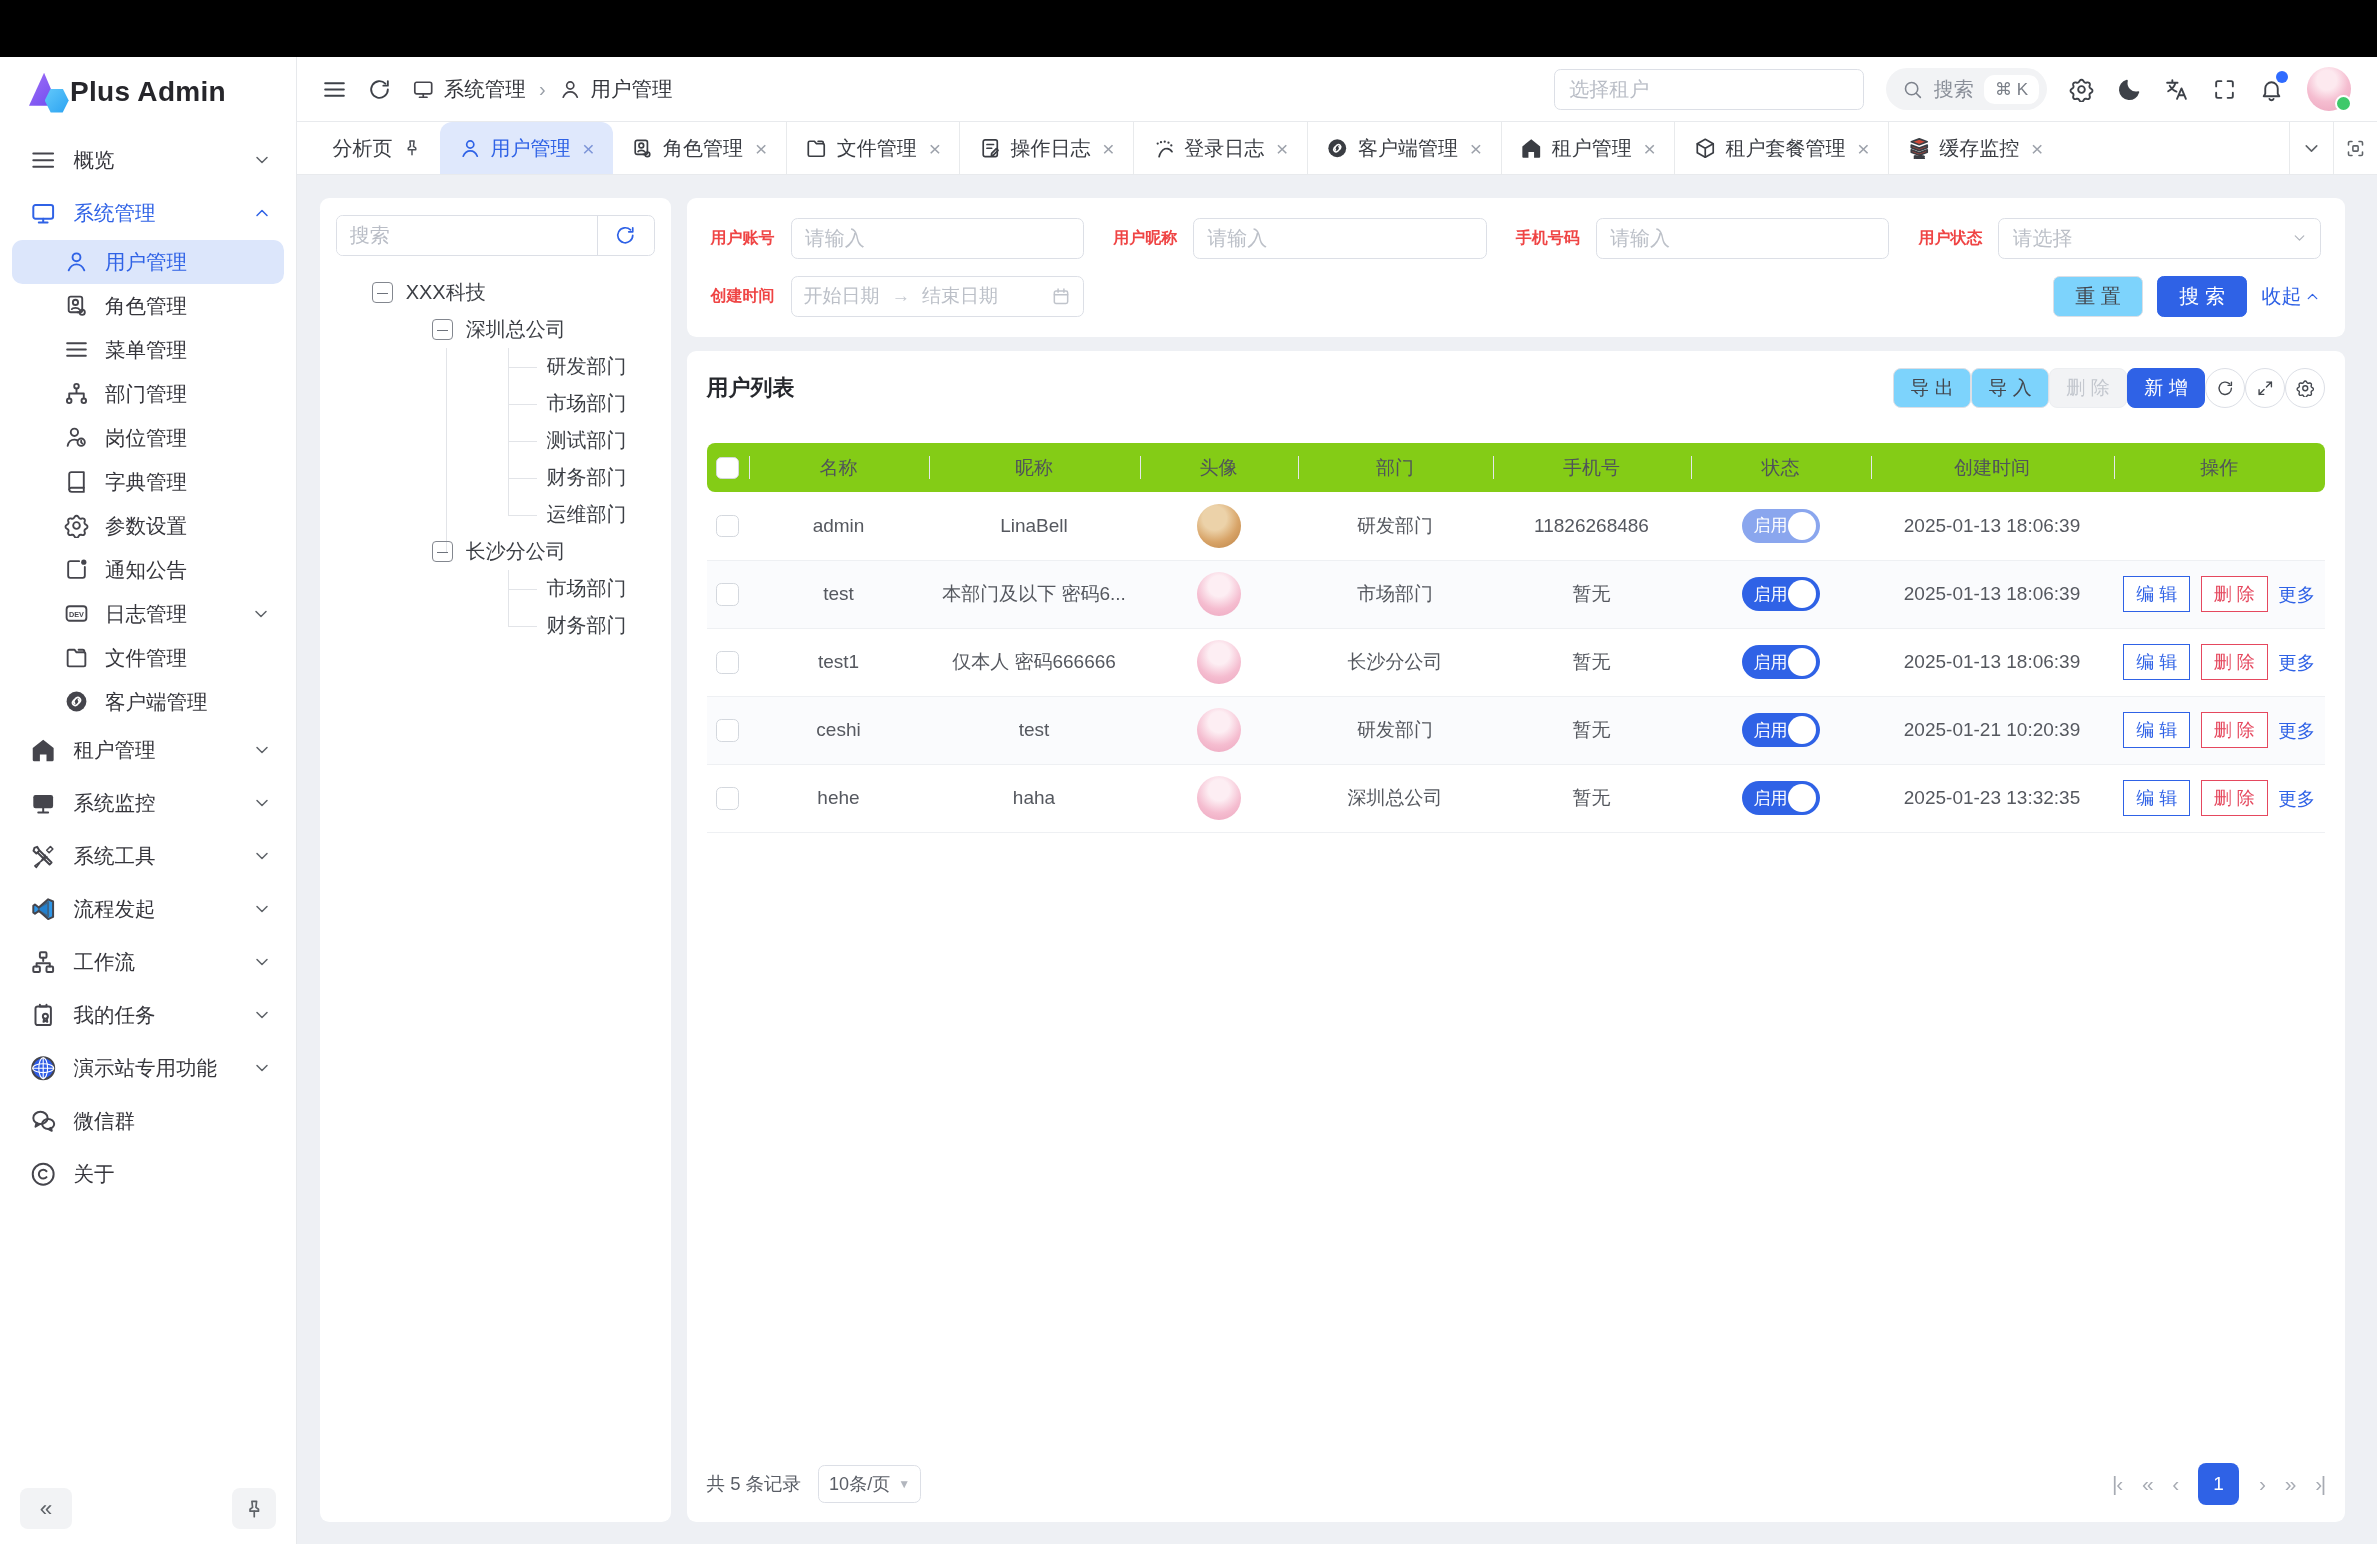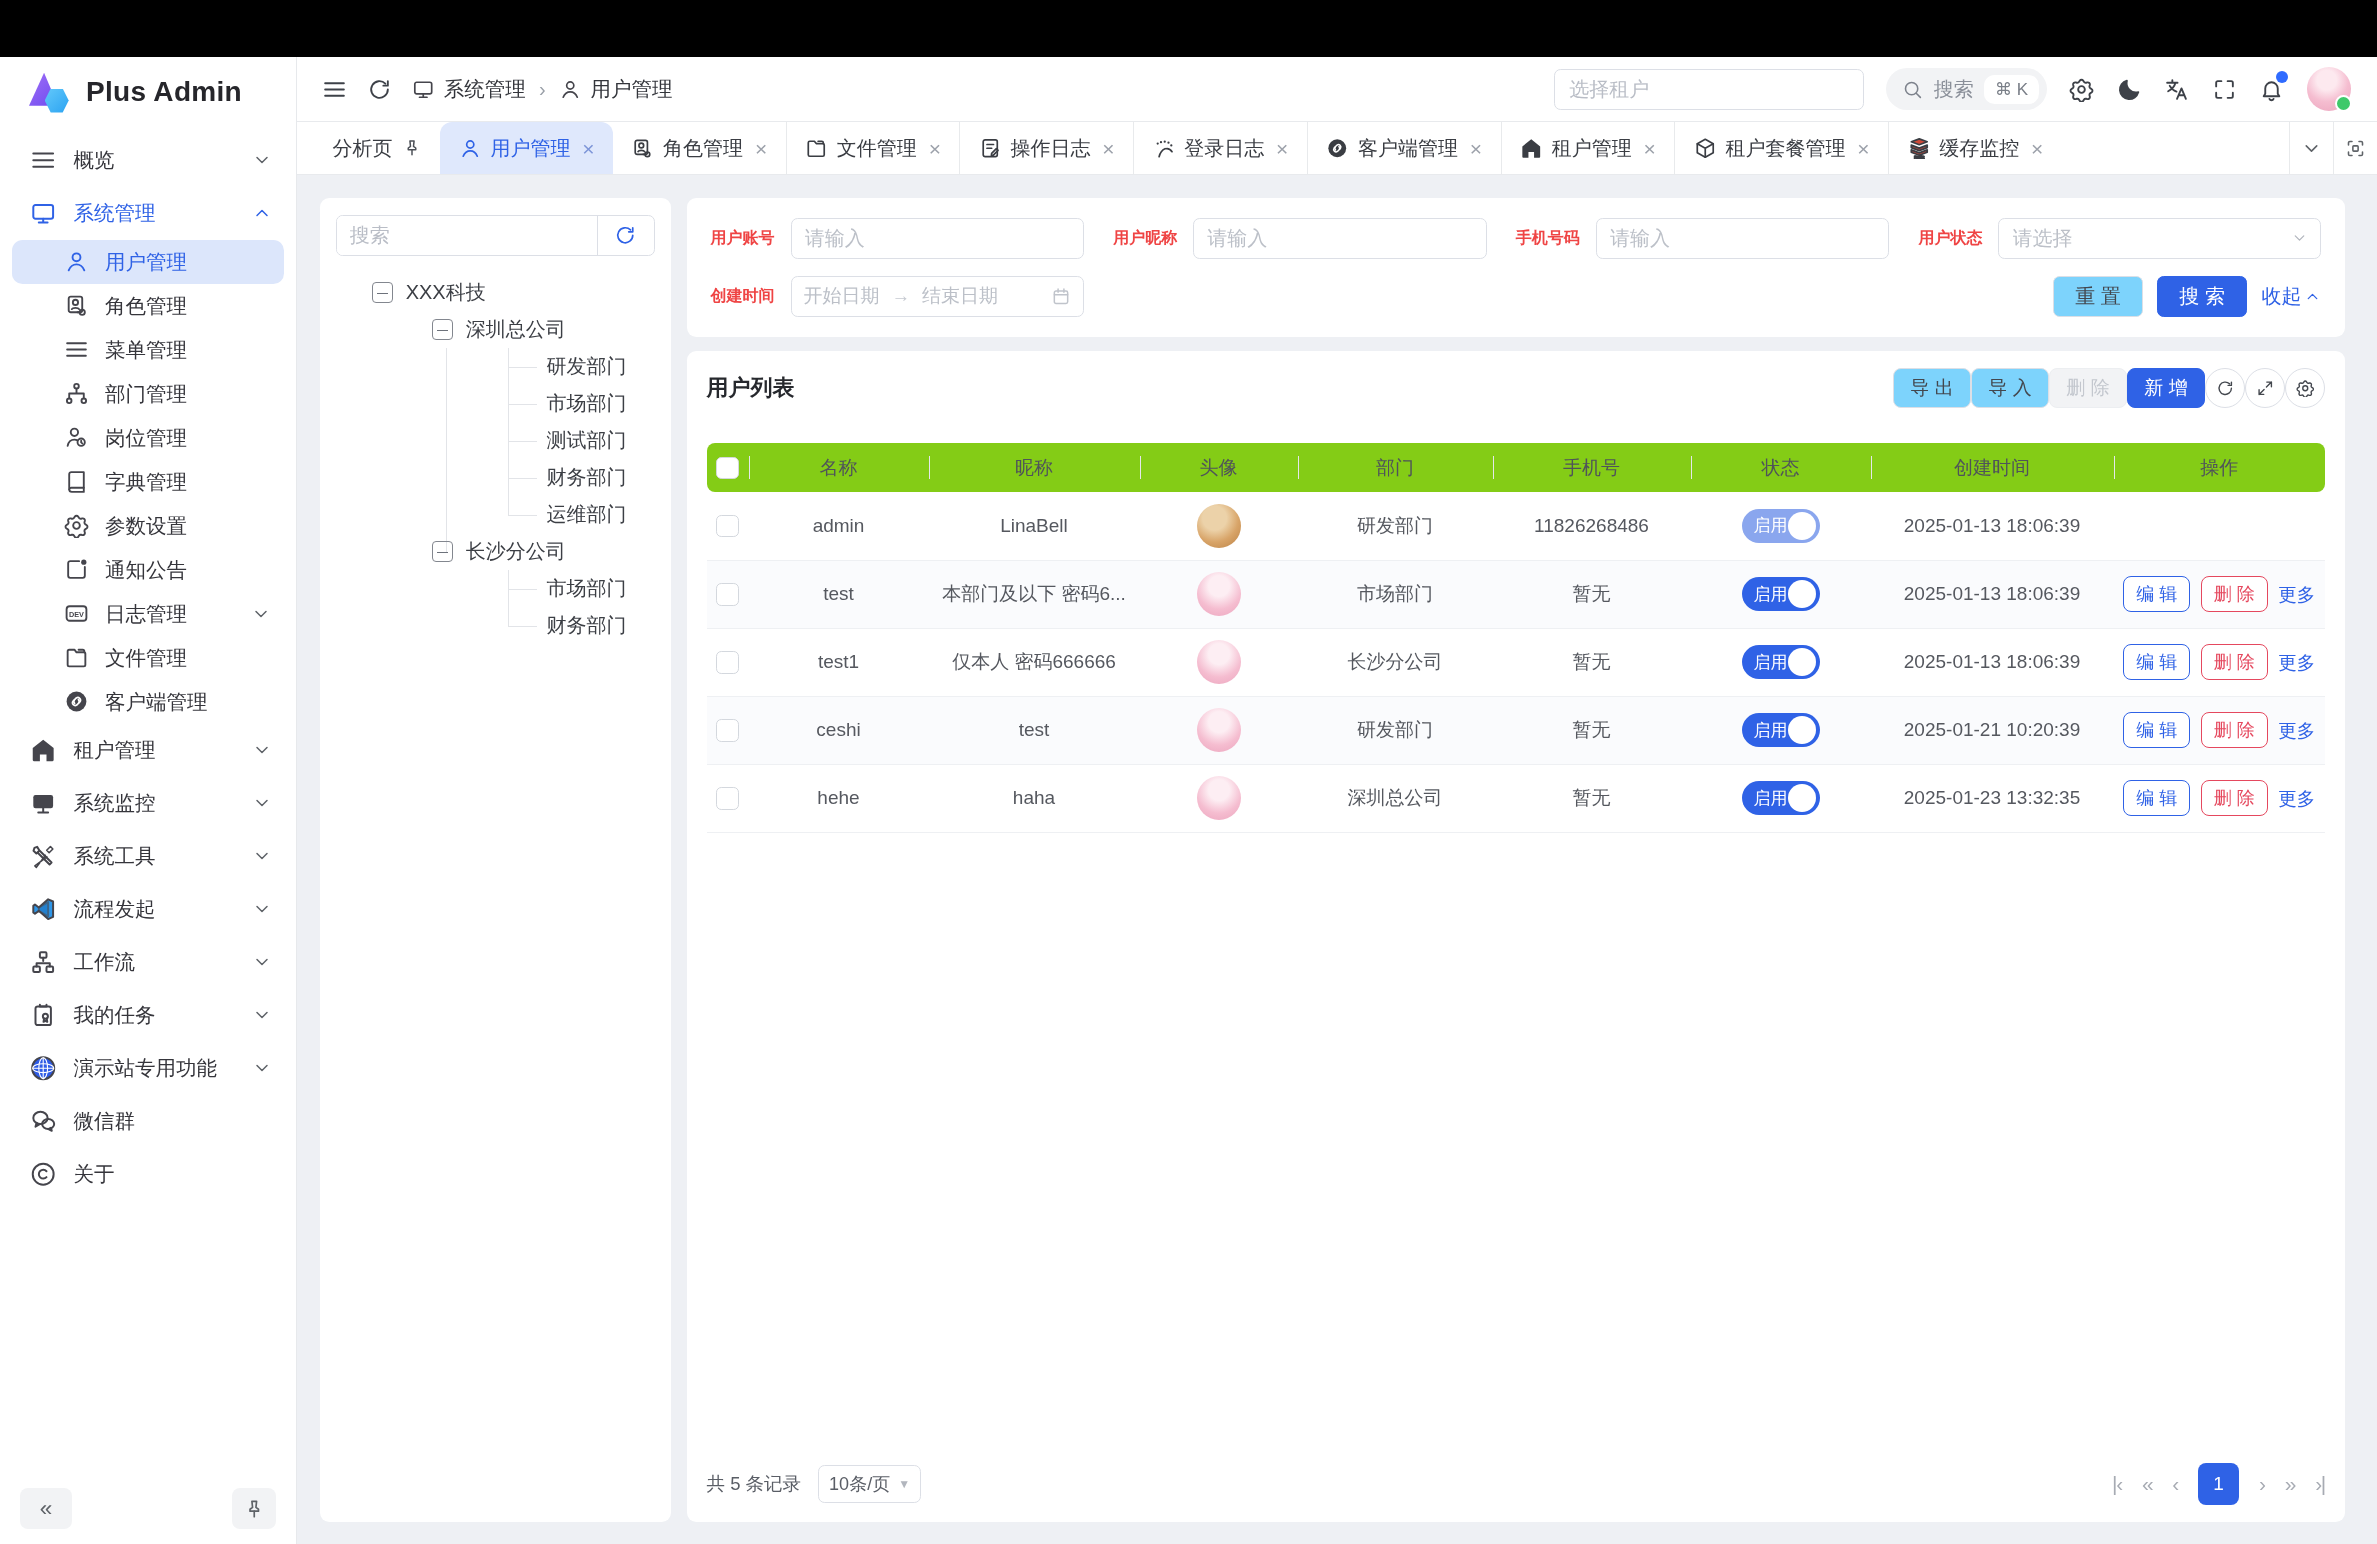--- a/index.html
+++ b/index.html
@@ -7,21 +7,21 @@
   .screen { width:2377px; height:1544px; background:#eef0f4; overflow:hidden; position:relative; display:flex; flex-direction:column; }
   .macbar { height:57px; background:#000; flex:none; }
   .app { flex:1; display:flex; min-height:0; }
 
   
   .ic { display:inline-flex; flex:none; }
   .ic svg { width:100%; height:100%; display:block; stroke:currentColor; fill:none; stroke-width:1.8; stroke-linecap:round; stroke-linejoin:round; }
 
   
   .sidebar { width:297px; background:#fff; border-right:0.7px solid #e7e9ec; display:flex; flex-direction:column; flex:none; }
-  .logo-row { height:70px; display:flex; align-items:center; padding-left:29px; gap:16px; flex:none; }
+  .logo-row { height:70px; display:flex; align-items:center; padding-left:29px; flex:none; }
   .logo-mark { width:41px; height:41px; position:relative; }
   .logo-mark::before { content:''; position:absolute; left:0; top:1.3px; width:29px; height:33px; background:linear-gradient(135deg,#a06ef7,#6d4bef); clip-path:polygon(0 100%,52% 0,100% 100%); }
   .logo-mark::after { content:''; position:absolute; right:1.3px; bottom:0; width:24px; height:24px; background:linear-gradient(135deg,#62c8fa,#2ba3f2); clip-path:polygon(25% 0,75% 0,100% 50%,75% 100%,25% 100%,0 50%); }
   .logo-text { font-size:28px; font-weight:700; color:#26262b; letter-spacing:0.3px; }
   .menu { flex:1; overflow:hidden; padding-top:6.6px; }
   .menu-item { height:53px; display:flex; align-items:center; padding:0 24px 0 30px; font-size:20.5px; color:#35353b; cursor:pointer; }
   .menu-item .mi-icon { width:26.4px; height:26.4px; margin-right:17px; color:#45454c; }
   .menu-item .mi-chevron { width:20px; height:20px; margin-left:auto; color:#5f6368; }
   .menu-item.sub { height:44px; margin:0 12px; padding:0 13.2px 0 52px; border-radius:10.6px; }
   .menu-item.sub .mi-icon { width:25px; height:25px; margin-right:16px; }
@@ -126,21 +126,21 @@
   th, td { text-align:center; overflow:hidden; white-space:nowrap; }
   .cb { display:inline-block; width:22.5px; height:22.5px; border:0.7px solid #d4d8de; border-radius:5.3px; background:#fff; vertical-align:middle; cursor:pointer; }
   .avatar { display:inline-block; width:44px; height:44px; border-radius:50%; vertical-align:middle; }
   .avatar.pink { background:radial-gradient(circle at 50% 32%,#fdeef3 0 28%,#f5bdd0 62%,#eba4bd); }
   .avatar.tan { background:radial-gradient(circle at 40% 32%,#ecd2a9 0 30%,#d8a468 60%,#b97f42); }
   .toggle { display:inline-flex; align-items:center; width:78px; height:34px; border-radius:17px; background:#2f62e6; vertical-align:middle; cursor:pointer; }
   .toggle.light { background:#8aa6ee; }
   .toggle .t-label { font-style:normal; color:#fff; font-size:17px; margin-left:12px; }
   .toggle .knob { width:28px; height:28px; border-radius:50%; background:#fff; margin-left:auto; margin-right:3.3px; }
   .row-actions { display:inline-flex; align-items:center; gap:10.6px; }
-  .mini { height:36px; padding:0 12px; border-radius:8px; background:#fff; font-size:18px; cursor:pointer; font-family:inherit; white-space:nowrap; }
+  .mini { height:36px; padding:0 12px; border-radius:0; background:#fff; font-size:18px; cursor:pointer; font-family:inherit; white-space:nowrap; }
   .mini.edit { border:0.7px solid #2f62e6; color:#2f62e6; }
   .mini.del { border:0.7px solid #e5485e; color:#e5485e; }
   .more { color:#2f62e6; font-size:18.5px; cursor:pointer; white-space:nowrap; }
   .tc-foot { margin-top:auto; padding-top:17px; display:flex; align-items:center; flex:none; }
   .foot-total { font-size:18.5px; color:#5a5e66; }
   .page-size { margin-left:17px; width:103px; height:38px; border:0.7px solid #dcdfe6; border-radius:6.6px; display:flex; align-items:center; justify-content:center; gap:8px; font-size:18px; color:#5a5e66; cursor:pointer; }
   .page-size .caret { font-size:12px; color:#b2b6be; }
   .paging { margin-left:auto; display:flex; align-items:center; gap:20px; color:#a7abb3; font-size:21px; }
   .pg { cursor:pointer; letter-spacing:-1.3px; }
   .page-active { width:41px; height:42px; border-radius:8px; background:#2f62e6; color:#fff; display:flex; align-items:center; justify-content:center; font-size:19px; cursor:pointer; }

